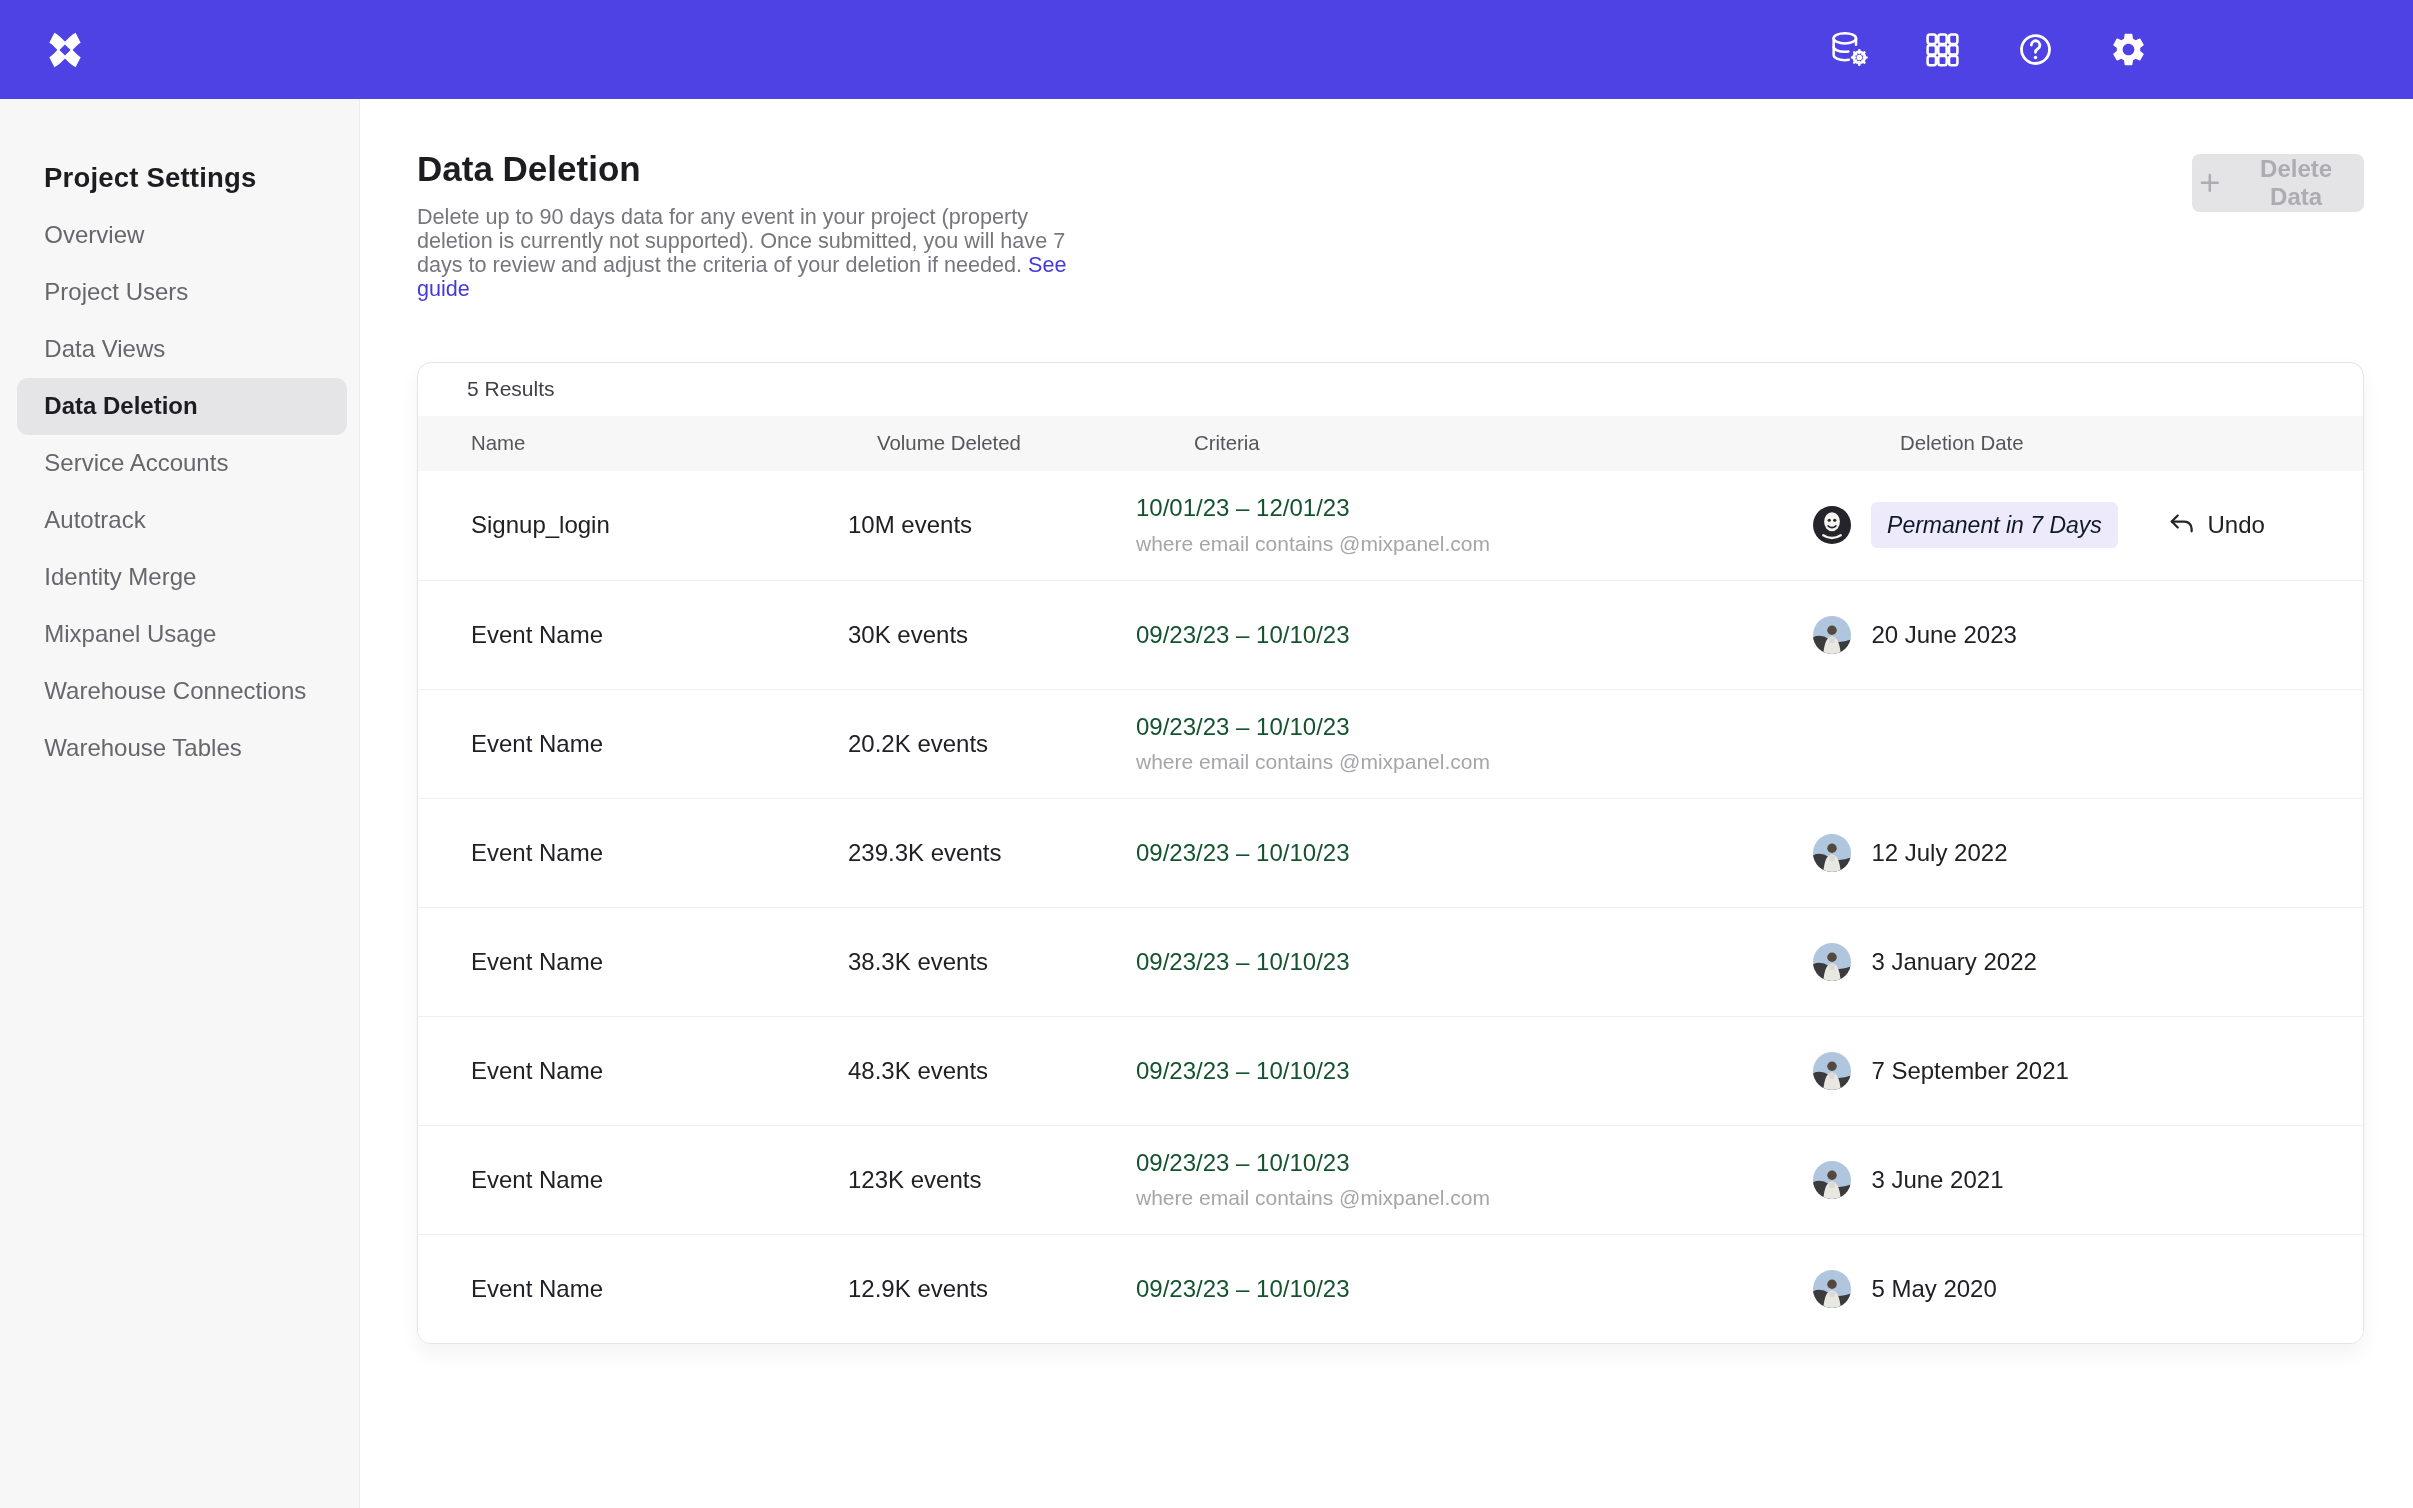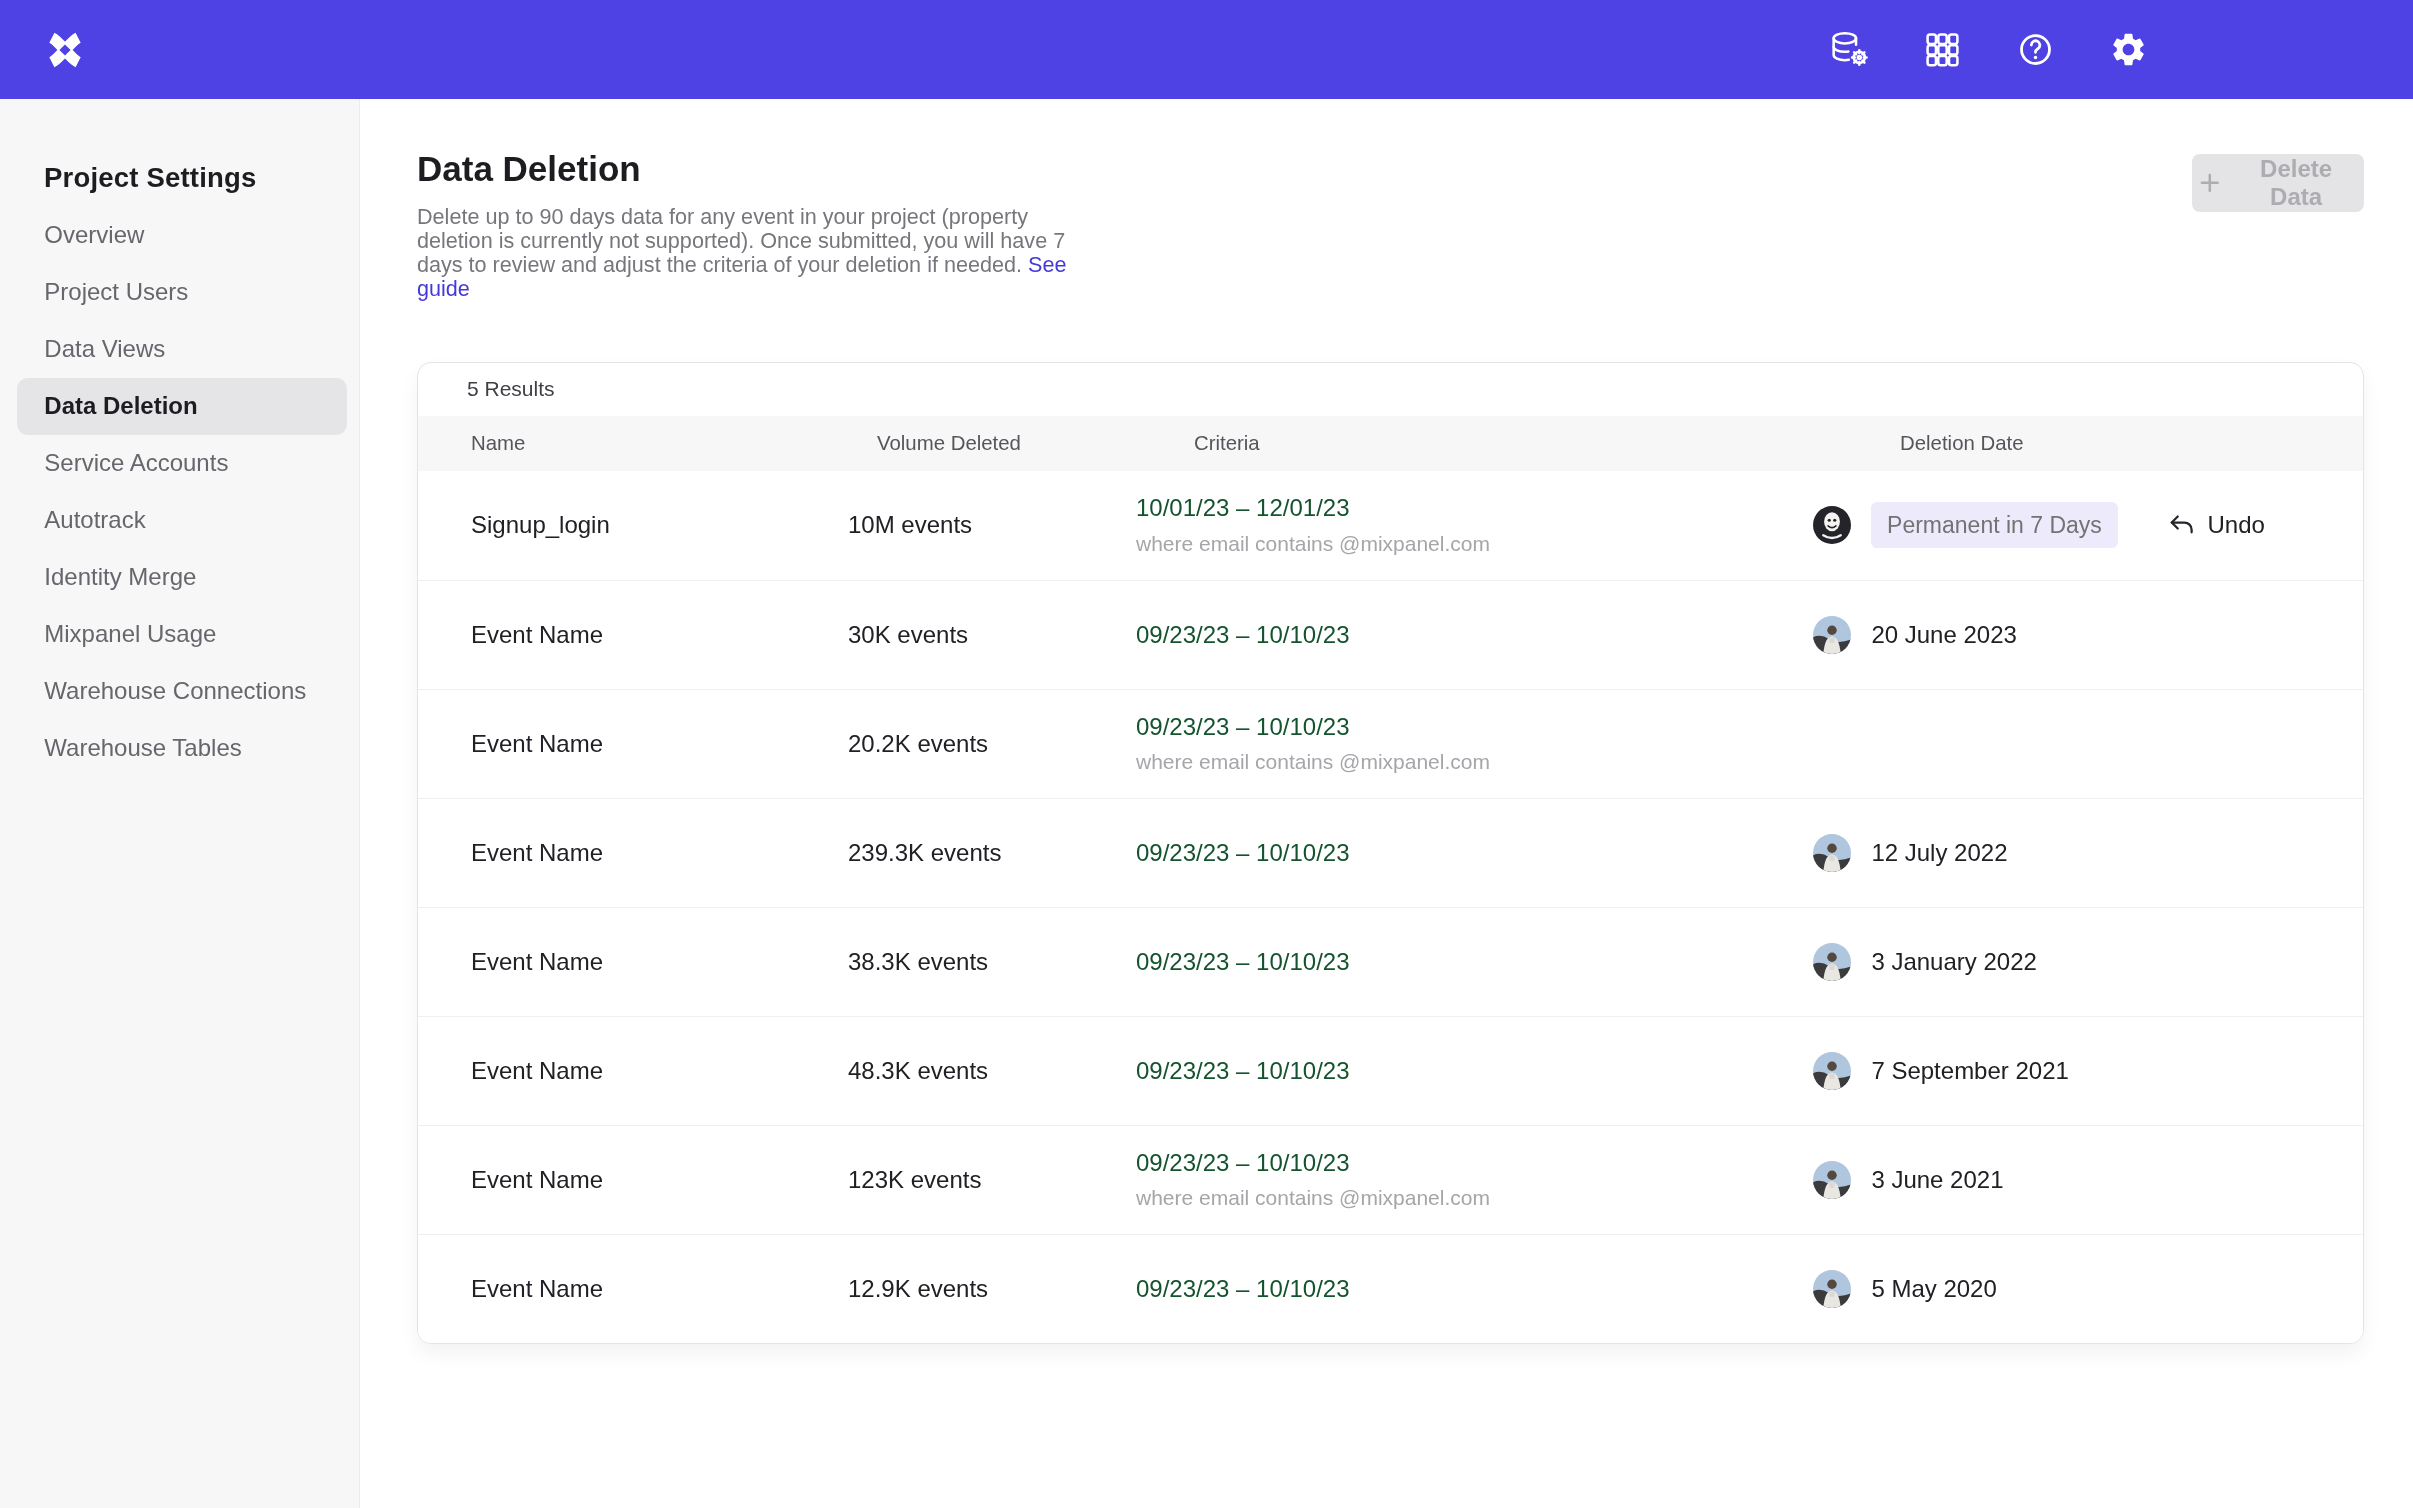--- a/index.html
+++ b/index.html
@@ -92,27 +92,28 @@
   .trow { height:109px; border-top:0.8px solid #EFEFF1; background:#fff; }
   .trow:first-child { border-top:none; }
   .cell-name, .cell-volume { font-size:24px; color:#202025; }
   .cell-criteria { display:flex; flex-direction:column; gap:9.4px; }
   .criteria-main { font-size:24px; color:#14532d; }
   .criteria-sub  { font-size:21px; color:#A5A5AA; }
   .cell-date { display:flex; align-items:center; gap:20.4px; font-size:24px; color:#202025; }
   .avatar { width:38px; height:38px; border-radius:50%; overflow:hidden; flex:0 0 38px; }
   .avatar svg { display:block; }
   .status-badge {
-    background:#ECEAFB; color:#737373;
+    background:#ECEAFB; color:#0f172a;
     font-size:23px; padding:9.4px 15.7px; border-radius:6.3px;
     white-space:nowrap;
+    font-style:italic;
   }
   .undo-btn {
     margin-left:30px; background:none; border:none; padding:0;
-    display:flex; align-items:flex-end; gap:12.6px;
+    display:flex; align-items:flex-start; gap:12.6px;
     font-family:inherit; font-size:24px; color:#202025; cursor:pointer;
   }
 </style>
 </head>
 <body>
 
 <header class="topbar">
   <span style="cursor:pointer;display:flex;">
     <svg width="42" height="42" viewBox="0 0 48 48" fill="none">
       <path d="M9 10 C19 15 29 33 39 38" stroke="#fff" stroke-width="13"></path>

